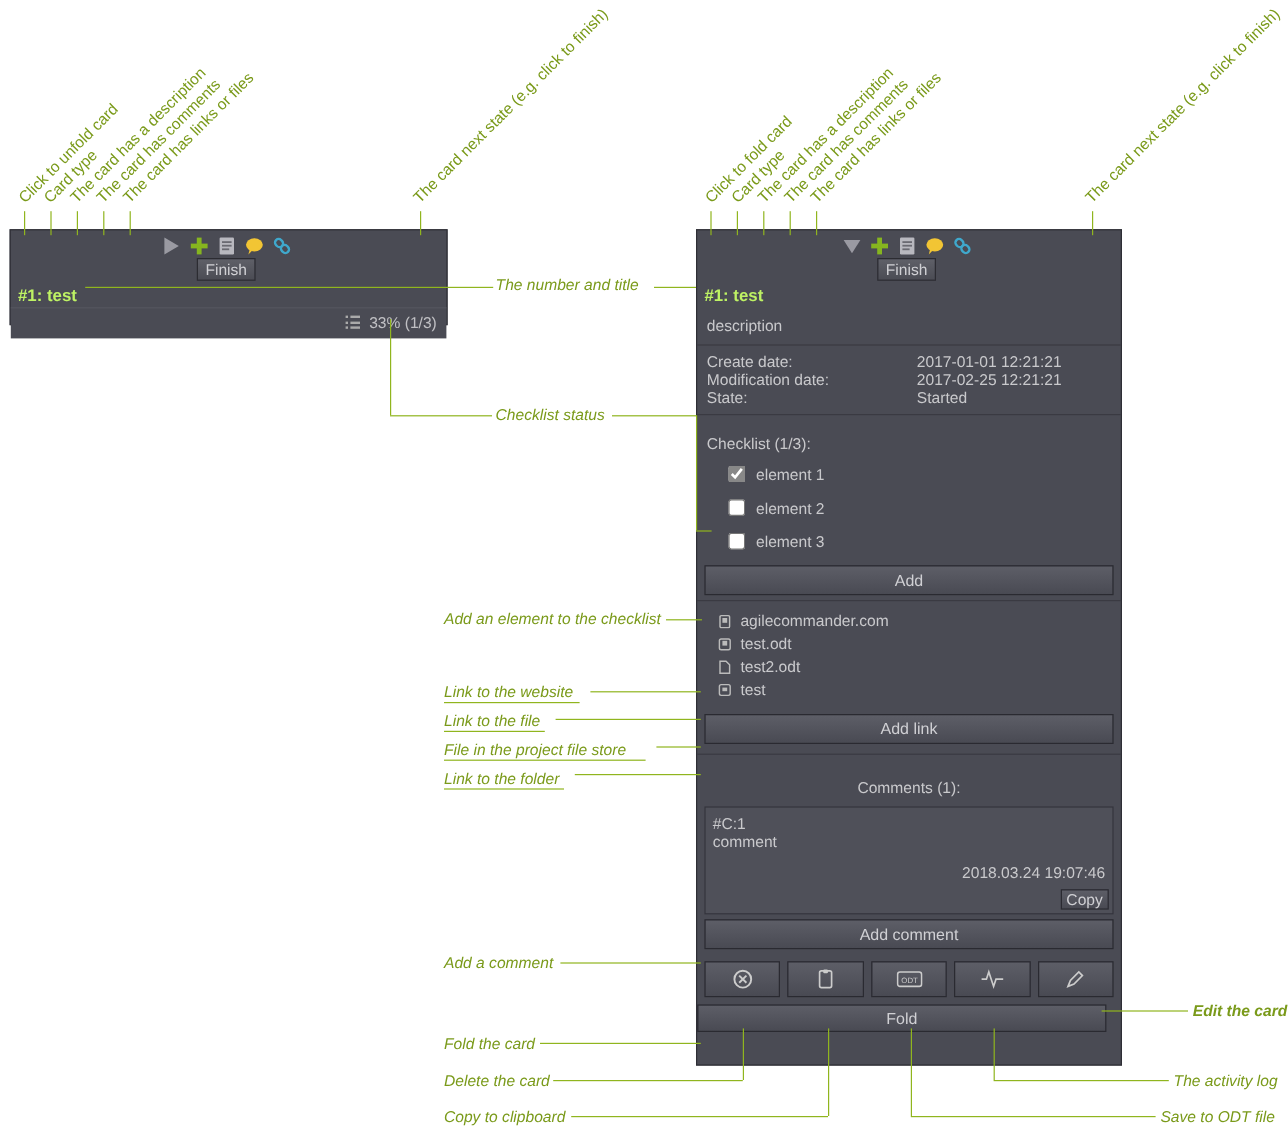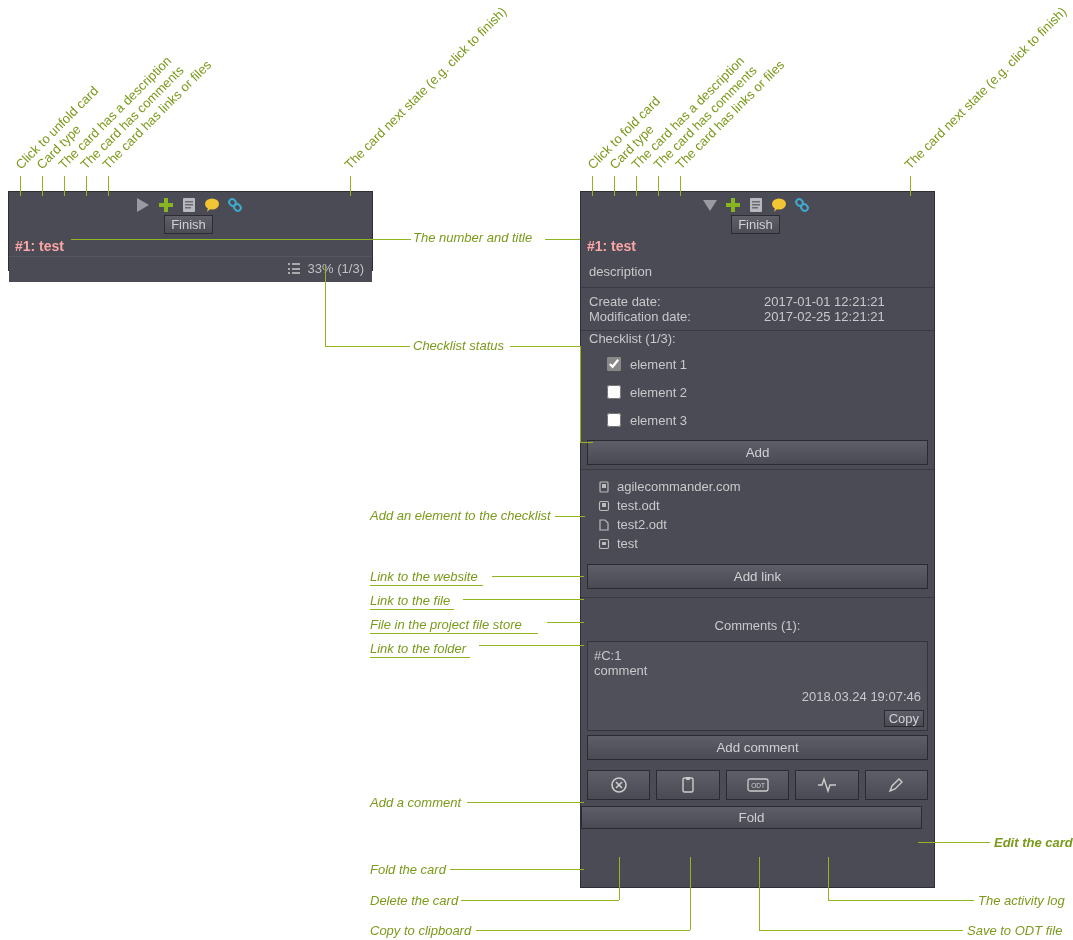--- a/index.html
+++ b/index.html
@@ -24,21 +24,21 @@
   .card-header {
     display: flex; align-items: center; padding: 3px 6px 2px 2px; flex-direction: column;
   }
   .icon-row { display:flex; align-items:center; gap:3px; }
   .spacer { flex: 1; }
   .btn-small {
     background: linear-gradient(#5f6068,#4b4c54);
     border: 1px solid #2c2c32;
     color: #d0d0d4; font-size: 13px; padding: 1px 6px; cursor:pointer;
   }
-  .card-title { padding: 2px 6px; font-weight: bold; color:#fca5a5; font-size:14px;}
+  .card-title { padding: 2px 6px; font-weight: bold; color:#bef264; font-size:14px;}
   .card-status { text-align:right; padding: 4px 8px 6px; color:#c0c0c4; background:#4a4b54; border-top:1px solid #55565f; font-size:13px;}
   .section { padding: 4px 8px; border-top:1px solid #3a3a42; }
   .section-first { border-top: none; }
   .metarow { display:flex; }
   .metalabel { width:175px; }
   .checklist-item { padding: 4px 0 4px 14px; display:flex; align-items:center; gap:6px; }
   input[type=checkbox] { width:14px; height:14px; accent-color:#888; }
   .wide-btn {
     display:block; width: calc(100% - 12px); margin:4px auto;
     background: linear-gradient(#5d5e67,#494a53);
@@ -183,23 +183,27 @@
 
   <div class="section" style="padding-top:6px; padding-bottom:6px;">
     <div class="metarow">
         <div class="metalabel">Create date:</div>
         <div>2017-01-01 12:21:21</div>
       </div>
     <div class="metarow">
         <div class="metalabel">Modification date:</div>
         <div>2017-02-25 12:21:21</div>
       </div>
-  </div>
-
-  <div class="section" style="padding-top:0; padding-bottom:2px;">
+    <div class="metarow">
+        <div class="metalabel">State:</div>
+        <div>Started</div>
+      </div>
+  </div>
+
+  <div class="section" style="padding-top:16px; padding-bottom:2px;">
     <div style="margin-bottom:4px;">Checklist (1/3):</div>
     <div class="checklist-item">
         <input type="checkbox" checked="" style="">
         <span>element 1</span>
       </div>
     <div class="checklist-item">
         <input type="checkbox" style="">
         <span>element 2</span>
       </div>
     <div class="checklist-item">

